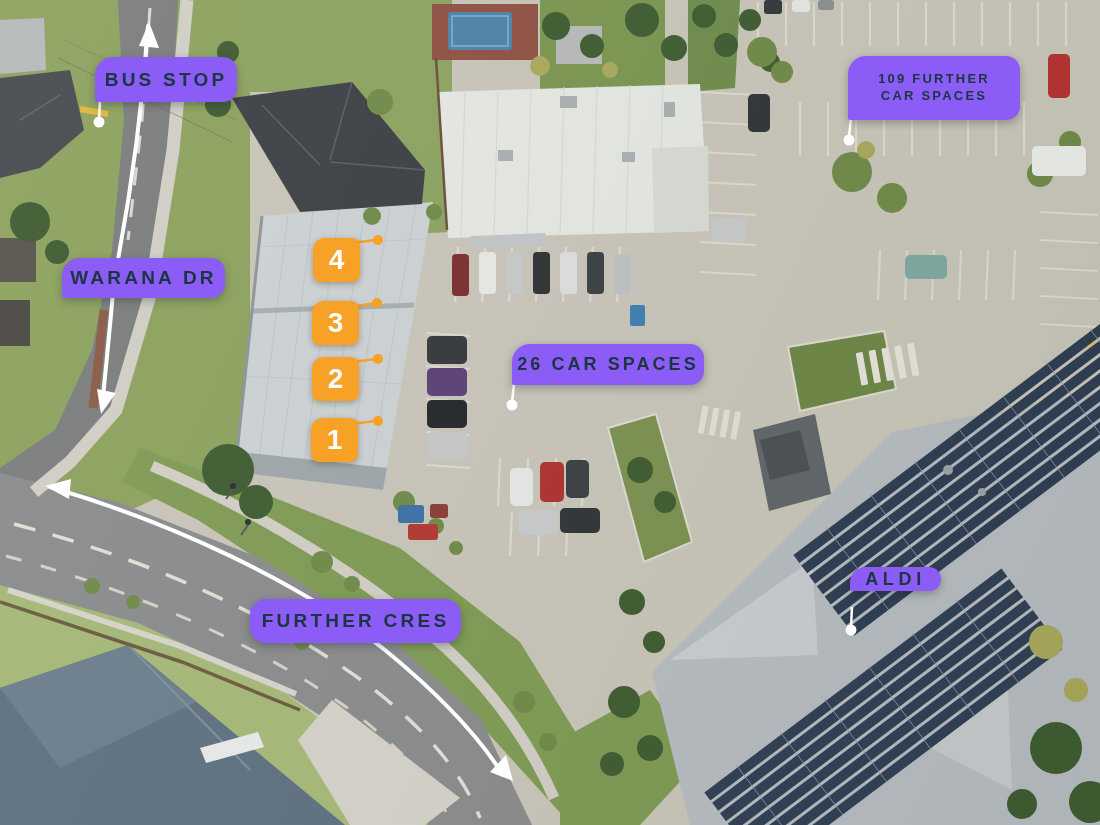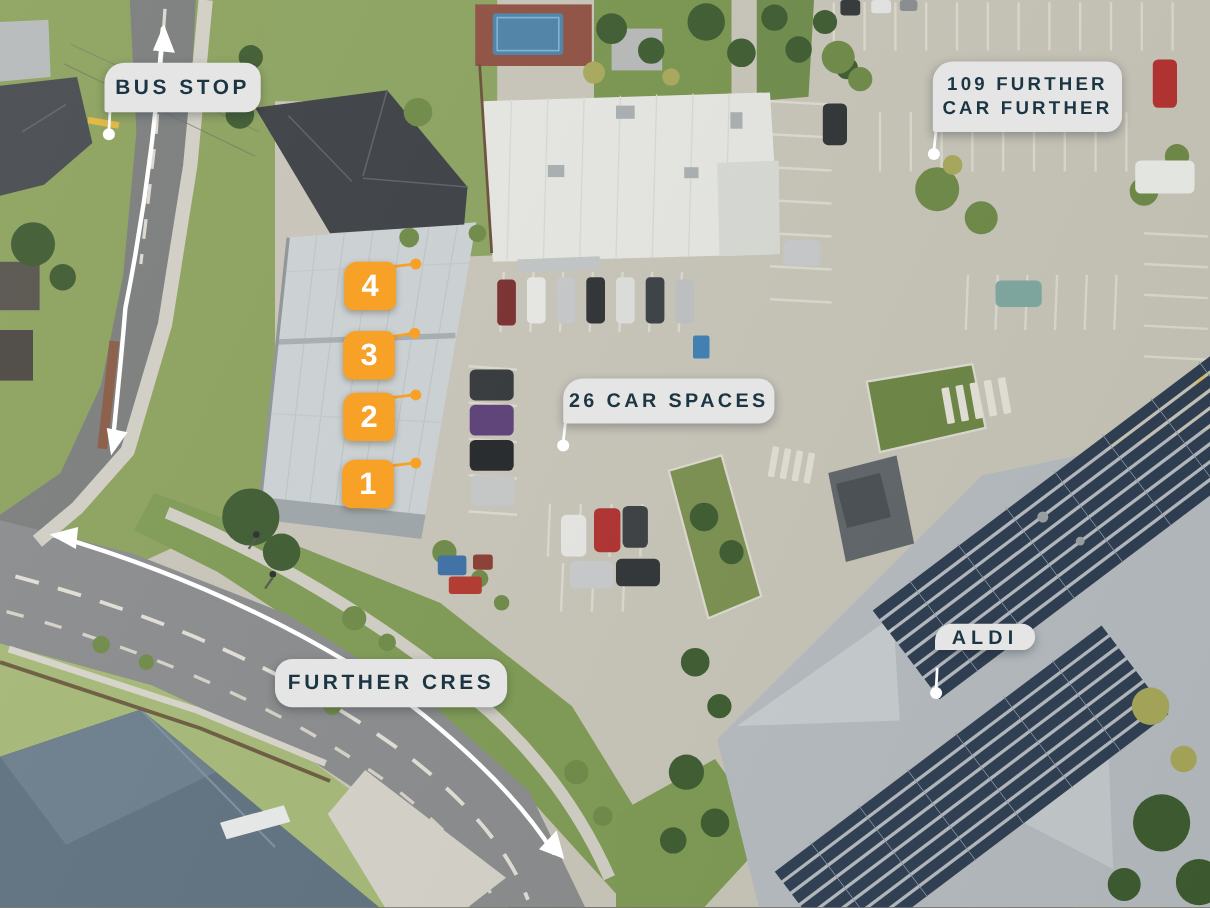--- a/index.html
+++ b/index.html
@@ -3,28 +3,28 @@
 <meta charset="utf-8">
 <style>
   html,body{margin:0;padding:0;background:#222;}
   #stage{position:relative;width:1100px;height:825px;overflow:hidden;
          font-family:"Liberation Sans",sans-serif;background:#c9c5ba;}
   #stage svg{position:absolute;left:0;top:0;}
   #photo{z-index:1;}
   #tint{position:absolute;inset:0;z-index:2;pointer-events:none;
         background:linear-gradient(115deg,rgba(255,252,240,.06),rgba(25,45,18,.06));}
   #overlay{z-index:3;}
-  .map-label{position:absolute;z-index:4;background:#e5e5e5;color:#1B3642;
+  .map-label{position:absolute;z-index:4;background:#8b5cf6;color:#1B3642;
       display:flex;align-items:center;justify-content:center;
       font-weight:bold;letter-spacing:.17em;white-space:nowrap;
       border-radius:18px 14px 14px 2px;
       box-shadow:0 3px 9px rgba(15,30,40,.30);}
   #label-bus-stop{left:95px;top:57px;width:142px;height:45px;font-size:19px;}
   #label-warana{left:62px;top:258px;width:163px;height:40px;font-size:19px;}
-  #label-further{left:848px;top:56px;width:172px;height:64px;font-size:17px;
+  #label-further{left:848px;top:56px;width:172px;height:64px;font-size:13px;
       flex-direction:column;line-height:1.3;text-align:center;}
   #label-26{left:512px;top:344px;width:192px;height:41px;font-size:18px;}
   #label-aldi{left:850px;top:567px;width:91px;height:24px;font-size:18px;letter-spacing:.26em;}
   #label-kirkwood{left:250px;top:599px;width:211px;height:44px;font-size:19px;border-radius:16px;}
   .unit-badge{position:absolute;z-index:4;width:47px;height:44px;background:#F7A127;
       color:#fff;display:flex;align-items:center;justify-content:center;
       font-size:28px;font-weight:bold;border-radius:12px 8px 8px 8px;
       box-shadow:0 2px 6px rgba(40,25,0,.30);}
   #unit-4{left:313px;top:238px;} #unit-3{left:312px;top:301px;}
   #unit-2{left:312px;top:357px;} #unit-1{left:311px;top:418px;}
@@ -300,23 +300,24 @@
     </g>
     <g fill="#F7A127">
       <circle cx="378" cy="240" r="5"></circle>
         <circle cx="377" cy="303" r="5"></circle>
       <circle cx="378" cy="359" r="5"></circle>
         <circle cx="378" cy="421" r="5"></circle>
     </g>
   </svg>
 
   <div class="map-label" id="label-bus-stop">BUS STOP</div>
+  <div class="map-label" id="label-warana">WARANA DR</div>
   <div class="map-label" id="label-further">
     <span>109 FURTHER</span>
-    <span>CAR FURTHER</span>
+    <span>CAR SPACES</span>
   </div>
   <div class="map-label" id="label-26">26 CAR SPACES</div>
   <div class="map-label" id="label-aldi">ALDI</div>
   <div class="map-label" id="label-kirkwood">FURTHER CRES</div>
 
   <div class="unit-badge" id="unit-4">4</div>
   <div class="unit-badge" id="unit-3">3</div>
   <div class="unit-badge" id="unit-2">2</div>
   <div class="unit-badge" id="unit-1">1</div>
 </div>

